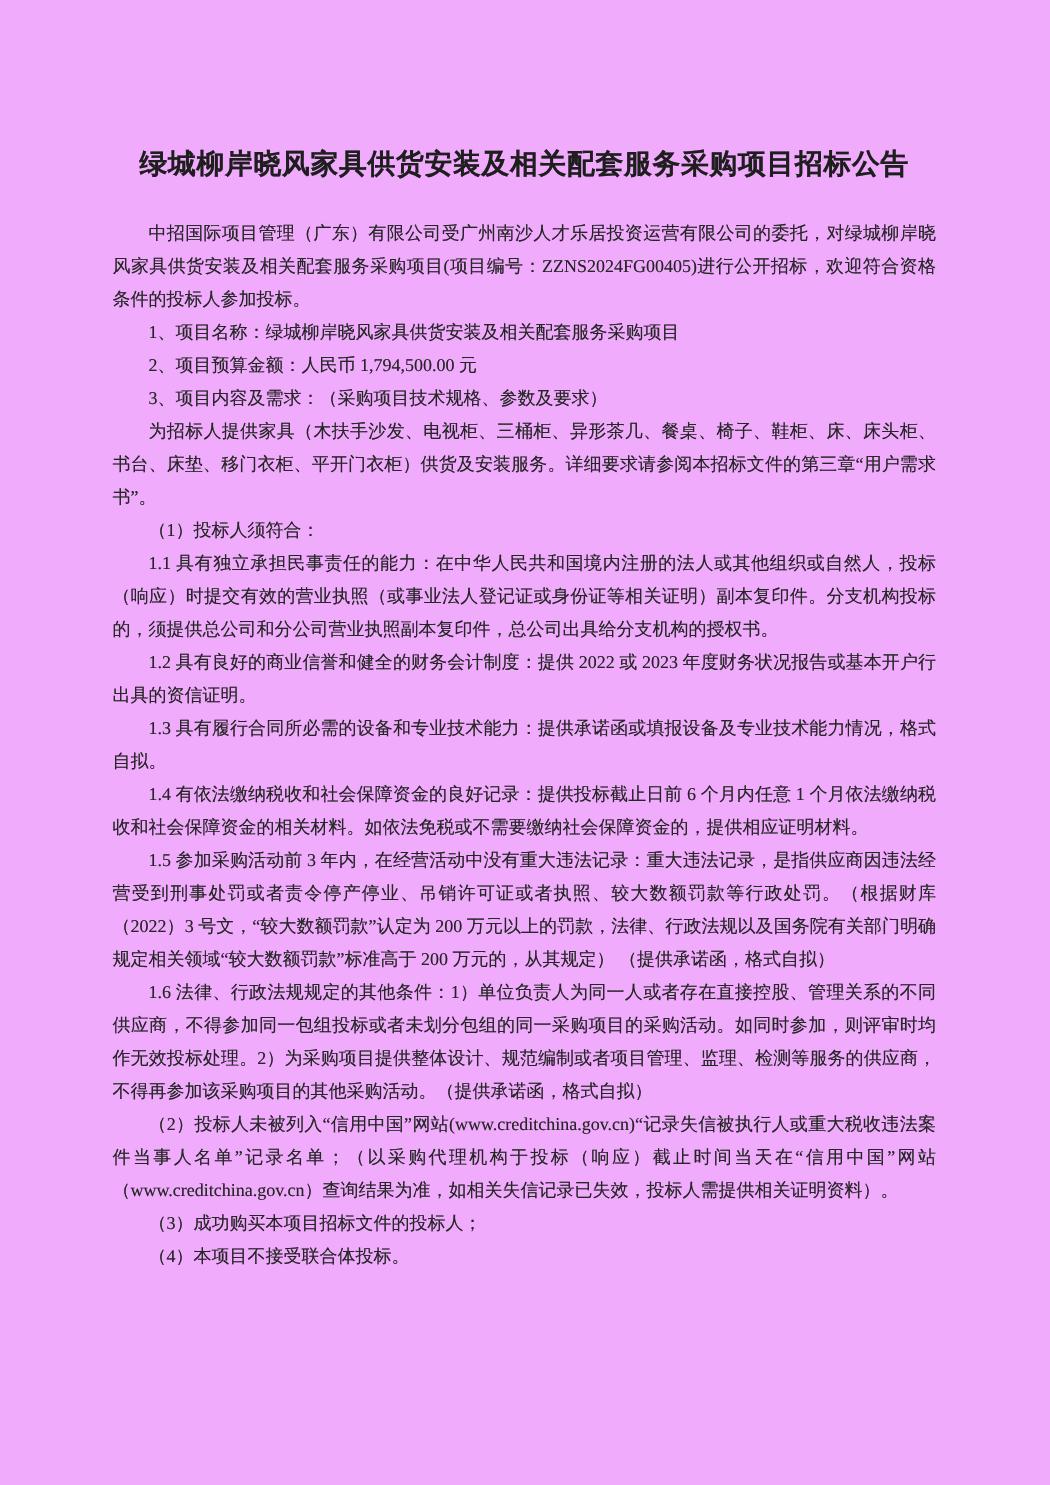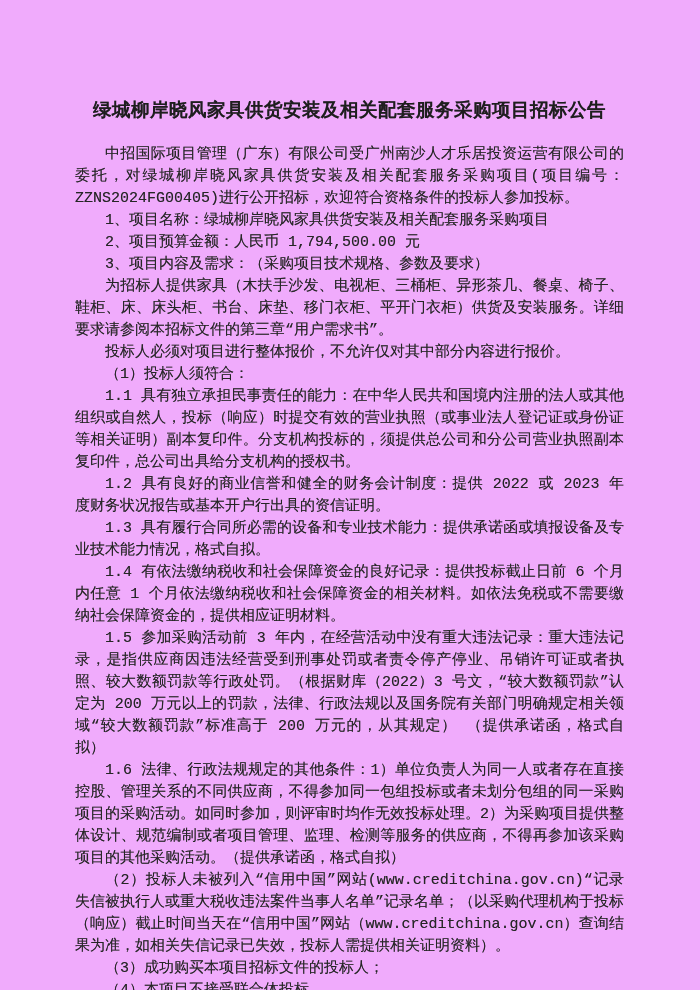--- a/index.html
+++ b/index.html
@@ -21,27 +21,26 @@
     font-size: 18.5px;
     font-weight: 700;
     line-height: 26px;
     text-align: center;
     letter-spacing: 0.5px;
     margin-bottom: 21px;
     color: #1e1e1e;
     text-shadow: 0 0 0.4px rgba(30,30,30,0.55);
   }
   .para {
-    font-size: 15px;
+    font-size: 12px;
     line-height: 22px;
     text-align: justify;
     text-indent: 2em;
     color: #262626;
     text-shadow: 0 0 0.3px rgba(40,40,40,0.5);
-    font-family: Liberation Mono, monospace;
   }
   .para.heading {
     font-weight: 700;
     color: #1f1f1f;
   }
 </style>
 </head>
 <body>
 
 <div class="page">
@@ -51,21 +50,20 @@
 
 
   <p class="para">1、项目名称：绿城柳岸晓风家具供货安装及相关配套服务采购项目</p>
 
   <p class="para">2、项目预算金额：人民币 1,794,500.00 元</p>
 
   <p class="para">3、项目内容及需求：（采购项目技术规格、参数及要求）</p>
 
   <p class="para">为招标人提供家具（木扶手沙发、电视柜、三桶柜、异形茶几、餐桌、椅子、鞋柜、床、床头柜、书台、床垫、移门衣柜、平开门衣柜）供货及安装服务。详细要求请参阅本招标文件的第三章“用户需求书”。</p>
 
-  <p class="para">投标人必须对项目进行整体报价，不允许仅对其中部分内容进行报价。</p>
 
 
   <p class="para">（1）投标人须符合：</p>
 
   <p class="para">1.1 具有独立承担民事责任的能力：在中华人民共和国境内注册的法人或其他组织或自然人，投标（响应）时提交有效的营业执照（或事业法人登记证或身份证等相关证明）副本复印件。分支机构投标的，须提供总公司和分公司营业执照副本复印件，总公司出具给分支机构的授权书。</p>
 
   <p class="para">1.2 具有良好的商业信誉和健全的财务会计制度：提供 2022 或 2023 年度财务状况报告或基本开户行出具的资信证明。</p>
 
   <p class="para">1.3 具有履行合同所必需的设备和专业技术能力：提供承诺函或填报设备及专业技术能力情况，格式自拟。</p>
 

